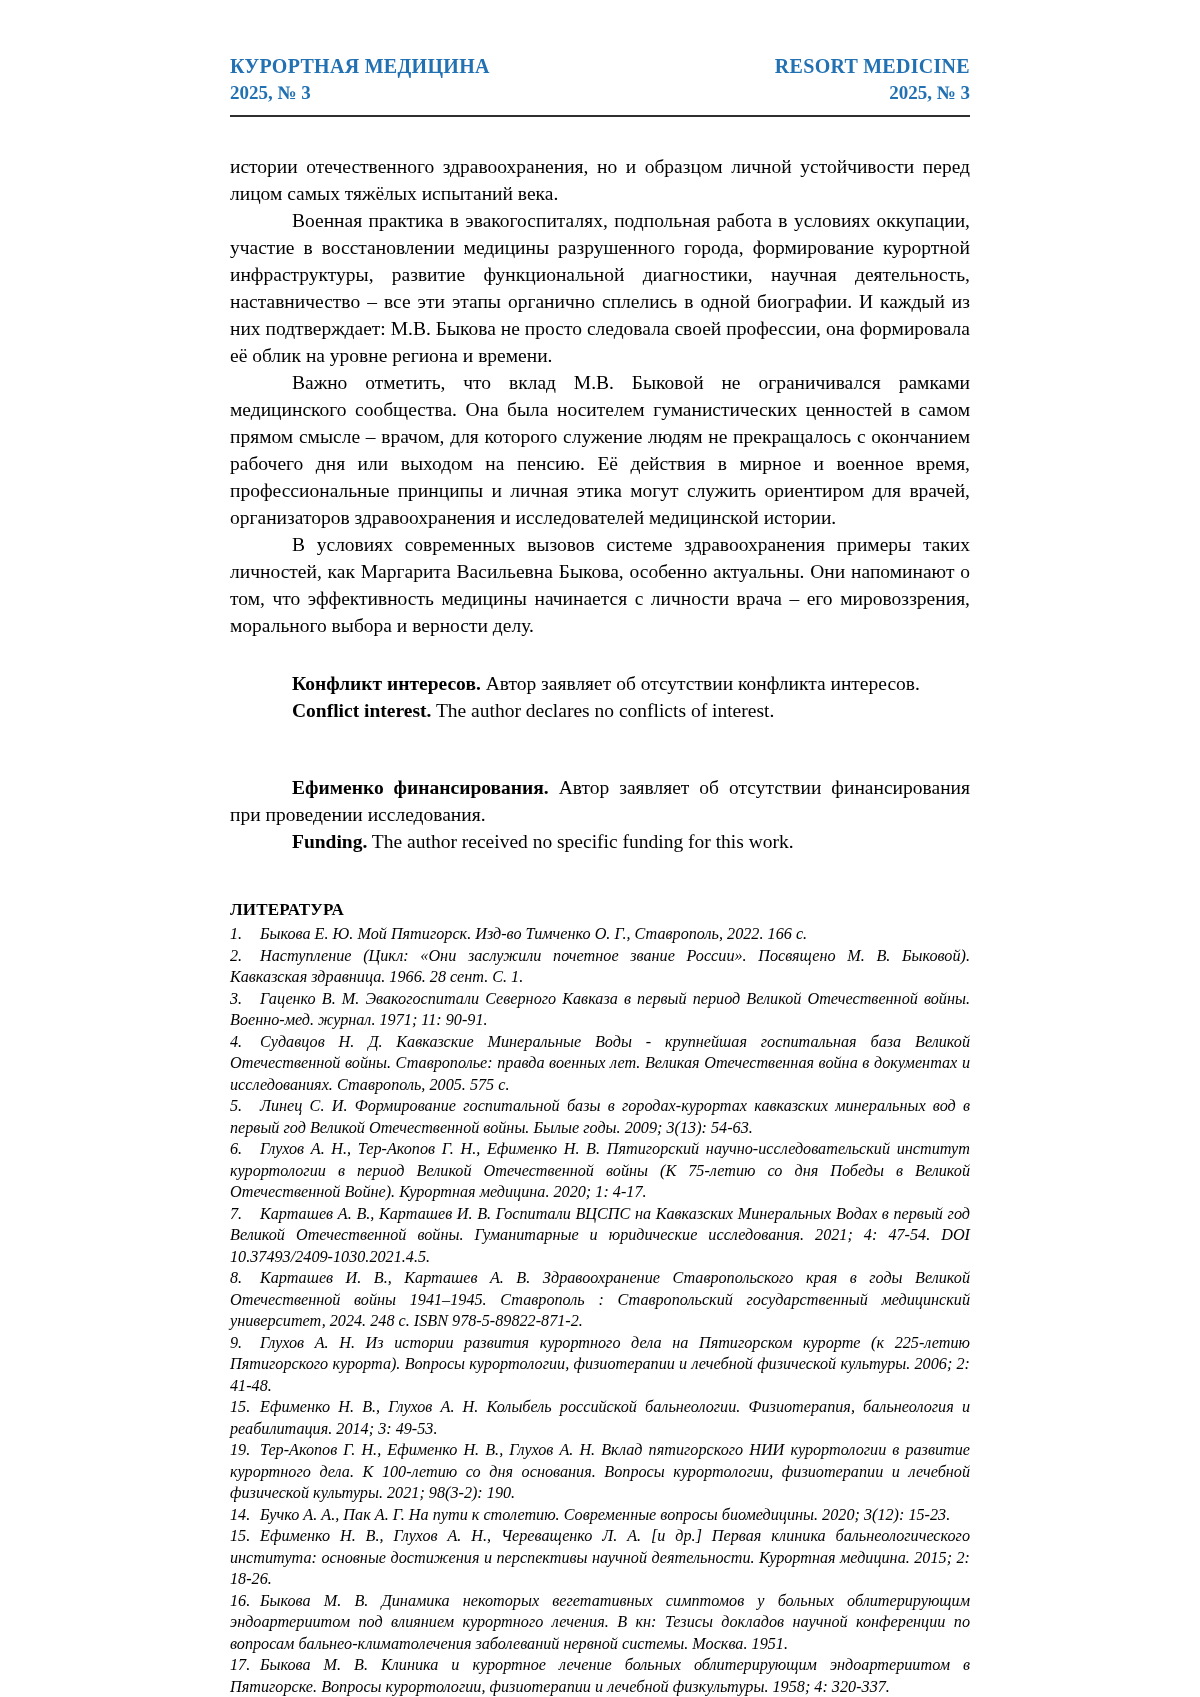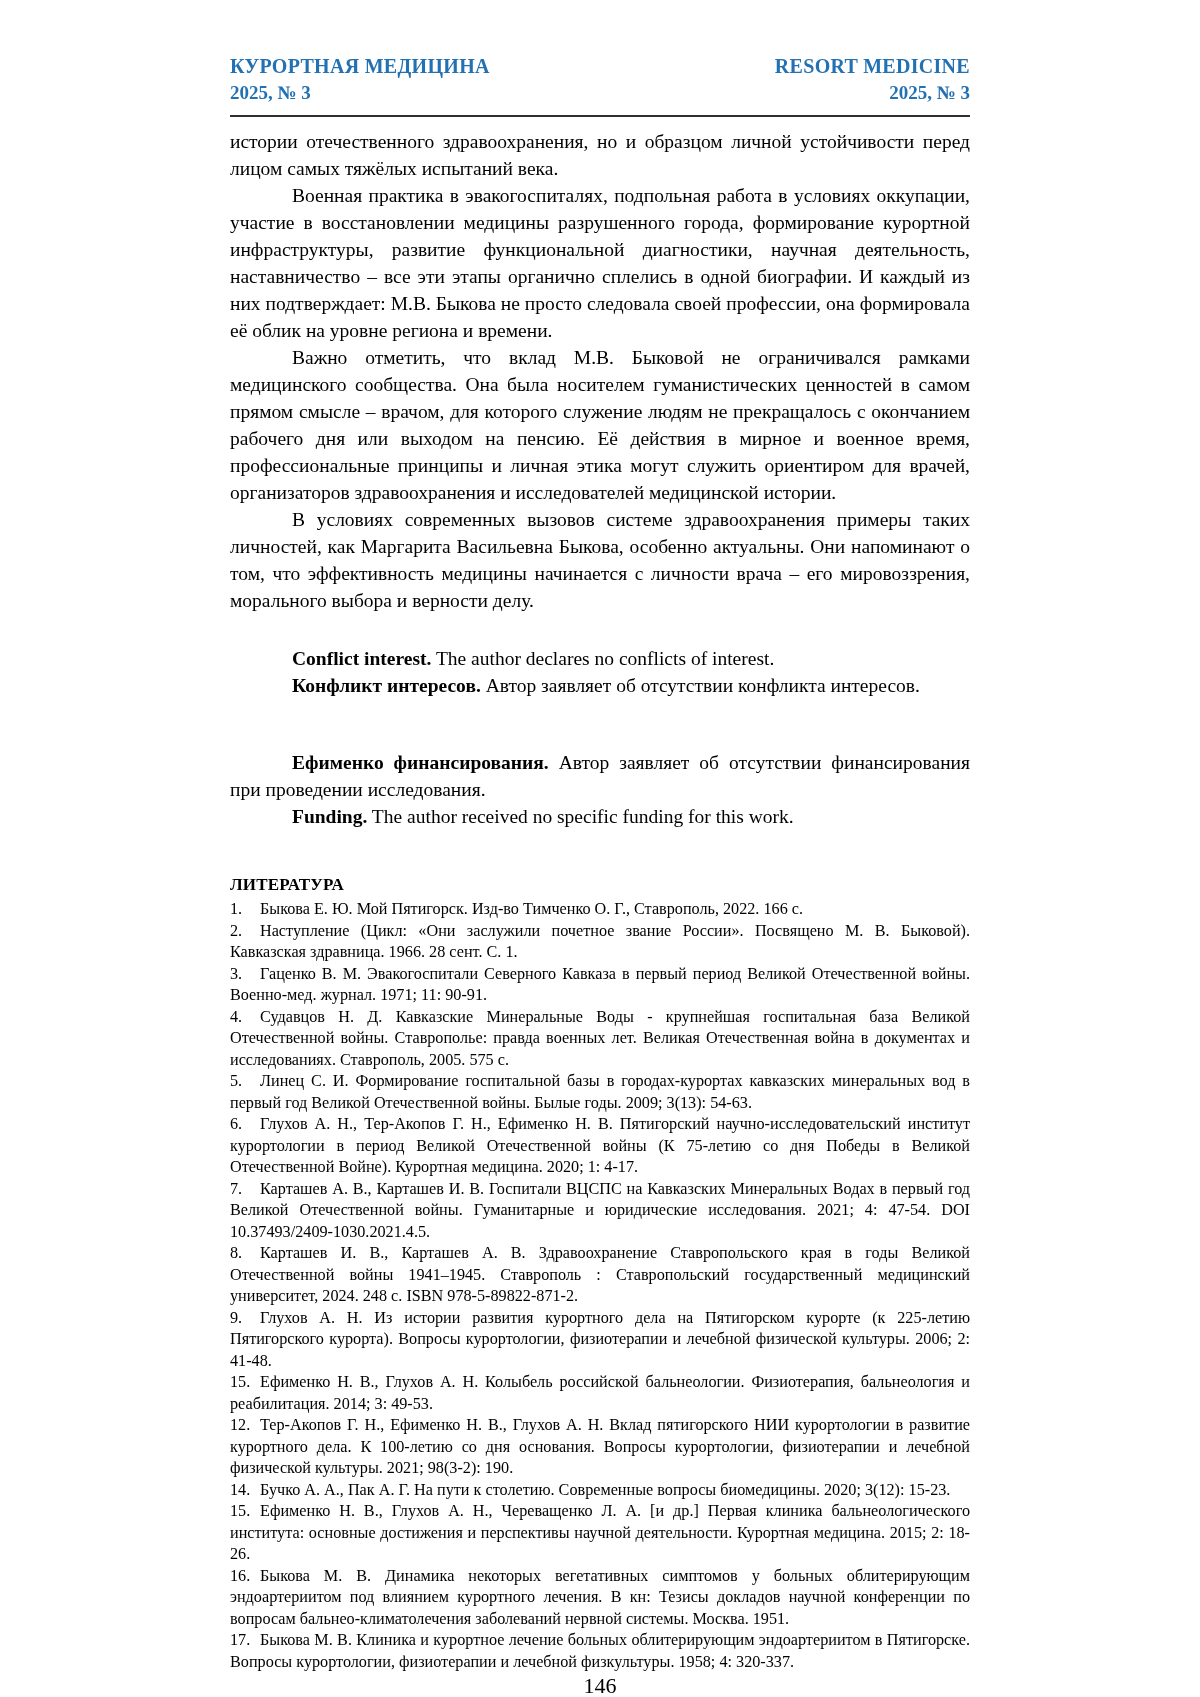--- a/index.html
+++ b/index.html
@@ -28,21 +28,21 @@
     align-items:baseline;
   }
   .header-row.titles { font-size:20px; letter-spacing:0.3px; }
   .header-row.issues { font-size:19px; margin-top:4px; }
   .header-rule {
     border:none;
     border-top:2px solid #2f2f2f;
     margin-top:11px;
   }
   
-  .article { margin-top:11px; }
+  .article { margin-top:36px; }
   .para {
     font-size:19.5px;
     line-height:27px;
     text-align:justify;
   }
   .para.indent { text-indent:62px; }
   .para .lead { font-weight:bold; }
   .statements-block { margin-top:31px; }
   .statement.space-before { margin-top:50px; }
   
@@ -50,20 +50,21 @@
     margin-top:45px;
     font-size:17px;
     font-weight:bold;
     letter-spacing:0.2px;
   }
   .ref-list { margin-top:4px; }
   .ref {
     font-size:16.2px;
     line-height:21.5px;
     text-align:justify;
+    font-style:italic;
   }
   .ref-num {
     display:inline-block;
     width:30px;
   }
   
   .page-footer {
     margin-top:auto;
     padding-bottom:212px;
     text-align:center;
@@ -89,40 +90,40 @@
 
   <main class="article">
     <div>
         <p class="para">истории отечественного здравоохранения, но и образцом личной устойчивости перед лицом самых тяжёлых испытаний века.</p>
         <p class="para indent">Военная практика в эвакогоспиталях, подпольная работа в условиях оккупации, участие в восстановлении медицины разрушенного города, формирование курортной инфраструктуры, развитие функциональной диагностики, научная деятельность, наставничество – все эти этапы органично сплелись в одной биографии. И каждый из них подтверждает: М.В. Быкова не просто следовала своей профессии, она формировала её облик на уровне региона и времени.</p>
         <p class="para indent">Важно отметить, что вклад М.В. Быковой не ограничивался рамками медицинского сообщества. Она была носителем гуманистических ценностей в самом прямом смысле – врачом, для которого служение людям не прекращалось с окончанием рабочего дня или выходом на пенсию. Её действия в мирное и военное время, профессиональные принципы и личная этика могут служить ориентиром для врачей, организаторов здравоохранения и исследователей медицинской истории.</p>
         <p class="para indent">В условиях современных вызовов системе здравоохранения примеры таких личностей, как Маргарита Васильевна Быкова, особенно актуальны. Они напоминают о том, что эффективность медицины начинается с личности врача – его мировоззрения, морального выбора и верности делу.</p>
       </div>
 
     <div class="statements-block">
+        <p class="para indent statement"><span class="lead">Конфликт интересов.</span> Автор заявляет об отсутствии конфликта интересов.</p>
         <p class="para indent statement"><span class="lead">Conflict interest.</span> The author declares no conflicts of interest.</p>
-        <p class="para indent statement"><span class="lead">Конфликт интересов.</span> Автор заявляет об отсутствии конфликта интересов.</p>
         <p class="para indent statement space-before"><span class="lead">Ефименко финансирования.</span> Автор заявляет об отсутствии финансирования при проведении исследования.</p>
         <p class="para indent statement"><span class="lead">Funding.</span> The author received no specific funding for this work.</p>
       </div>
 
     <section>
       <h2 class="refs-heading">ЛИТЕРАТУРА</h2>
       <div class="ref-list">
           <p class="ref"><span class="ref-num">1.</span>Быкова Е. Ю. Мой Пятигорск. Изд-во Тимченко О. Г., Ставрополь, 2022. 166 с.</p>
           <p class="ref"><span class="ref-num">2.</span>Наступление (Цикл: «Они заслужили почетное звание России». Посвящено М. В. Быковой). Кавказская здравница. 1966. 28 сент. С. 1.</p>
           <p class="ref"><span class="ref-num">3.</span>Гаценко В. М. Эвакогоспитали Северного Кавказа в первый период Великой Отечественной войны. Военно-мед. журнал. 1971; 11: 90-91.</p>
           <p class="ref"><span class="ref-num">4.</span>Судавцов Н. Д. Кавказские Минеральные Воды - крупнейшая госпитальная база Великой Отечественной войны. Ставрополье: правда военных лет. Великая Отечественная война в документах и исследованиях. Ставрополь, 2005. 575 с.</p>
           <p class="ref"><span class="ref-num">5.</span>Линец С. И. Формирование госпитальной базы в городах-курортах кавказских минеральных вод в первый год Великой Отечественной войны. Былые годы. 2009; 3(13): 54-63.</p>
           <p class="ref"><span class="ref-num">6.</span>Глухов А. Н., Тер-Акопов Г. Н., Ефименко Н. В. Пятигорский научно-исследовательский институт курортологии в период Великой Отечественной войны (К 75-летию со дня Победы в Великой Отечественной Войне). Курортная медицина. 2020; 1: 4-17.</p>
           <p class="ref"><span class="ref-num">7.</span>Карташев А. В., Карташев И. В. Госпитали ВЦСПС на Кавказских Минеральных Водах в первый год Великой Отечественной войны. Гуманитарные и юридические исследования. 2021; 4: 47-54. DOI 10.37493/2409-1030.2021.4.5.</p>
           <p class="ref"><span class="ref-num">8.</span>Карташев И. В., Карташев А. В. Здравоохранение Ставропольского края в годы Великой Отечественной войны 1941–1945. Ставрополь : Ставропольский государственный медицинский университет, 2024. 248 с. ISBN 978-5-89822-871-2.</p>
           <p class="ref"><span class="ref-num">9.</span>Глухов А. Н. Из истории развития курортного дела на Пятигорском курорте (к 225-летию Пятигорского курорта). Вопросы курортологии, физиотерапии и лечебной физической культуры. 2006; 2: 41-48.</p>
           <p class="ref"><span class="ref-num">15.</span>Ефименко Н. В., Глухов А. Н. Колыбель российской бальнеологии. Физиотерапия, бальнеология и реабилитация. 2014; 3: 49-53.</p>
-          <p class="ref"><span class="ref-num">12.</span>Тер-Акопов Г. Н., Ефименко Н. В., Глухов А. Н. Вклад пятигорского НИИ курортологии в развитие курортного дела. К 100-летию со дня основания. Вопросы курортологии, физиотерапии и лечебной физической культуры. 2021; 98(3-2): 190.</p>
+          <p class="ref"><span class="ref-num">19.</span>Тер-Акопов Г. Н., Ефименко Н. В., Глухов А. Н. Вклад пятигорского НИИ курортологии в развитие курортного дела. К 100-летию со дня основания. Вопросы курортологии, физиотерапии и лечебной физической культуры. 2021; 98(3-2): 190.</p>
           <p class="ref"><span class="ref-num">14.</span>Бучко А. А., Пак А. Г. На пути к столетию. Современные вопросы биомедицины. 2020; 3(12): 15-23.</p>
           <p class="ref"><span class="ref-num">15.</span>Ефименко Н. В., Глухов А. Н., Череващенко Л. А. [и др.] Первая клиника бальнеологического института: основные достижения и перспективы научной деятельности. Курортная медицина. 2015; 2: 18-26.</p>
           <p class="ref"><span class="ref-num">16.</span>Быкова М. В. Динамика некоторых вегетативных симптомов у больных облитерирующим эндоартериитом под влиянием курортного лечения. В кн: Тезисы докладов научной конференции по вопросам бальнео-климатолечения заболеваний нервной системы. Москва. 1951.</p>
           <p class="ref"><span class="ref-num">17.</span>Быкова М. В. Клиника и курортное лечение больных облитерирующим эндоартериитом в Пятигорске. Вопросы курортологии, физиотерапии и лечебной физкультуры. 1958; 4: 320-337.</p>
         </div>
     </section>
   </main>
 
   <footer class="page-footer">
     <span>146</span>

